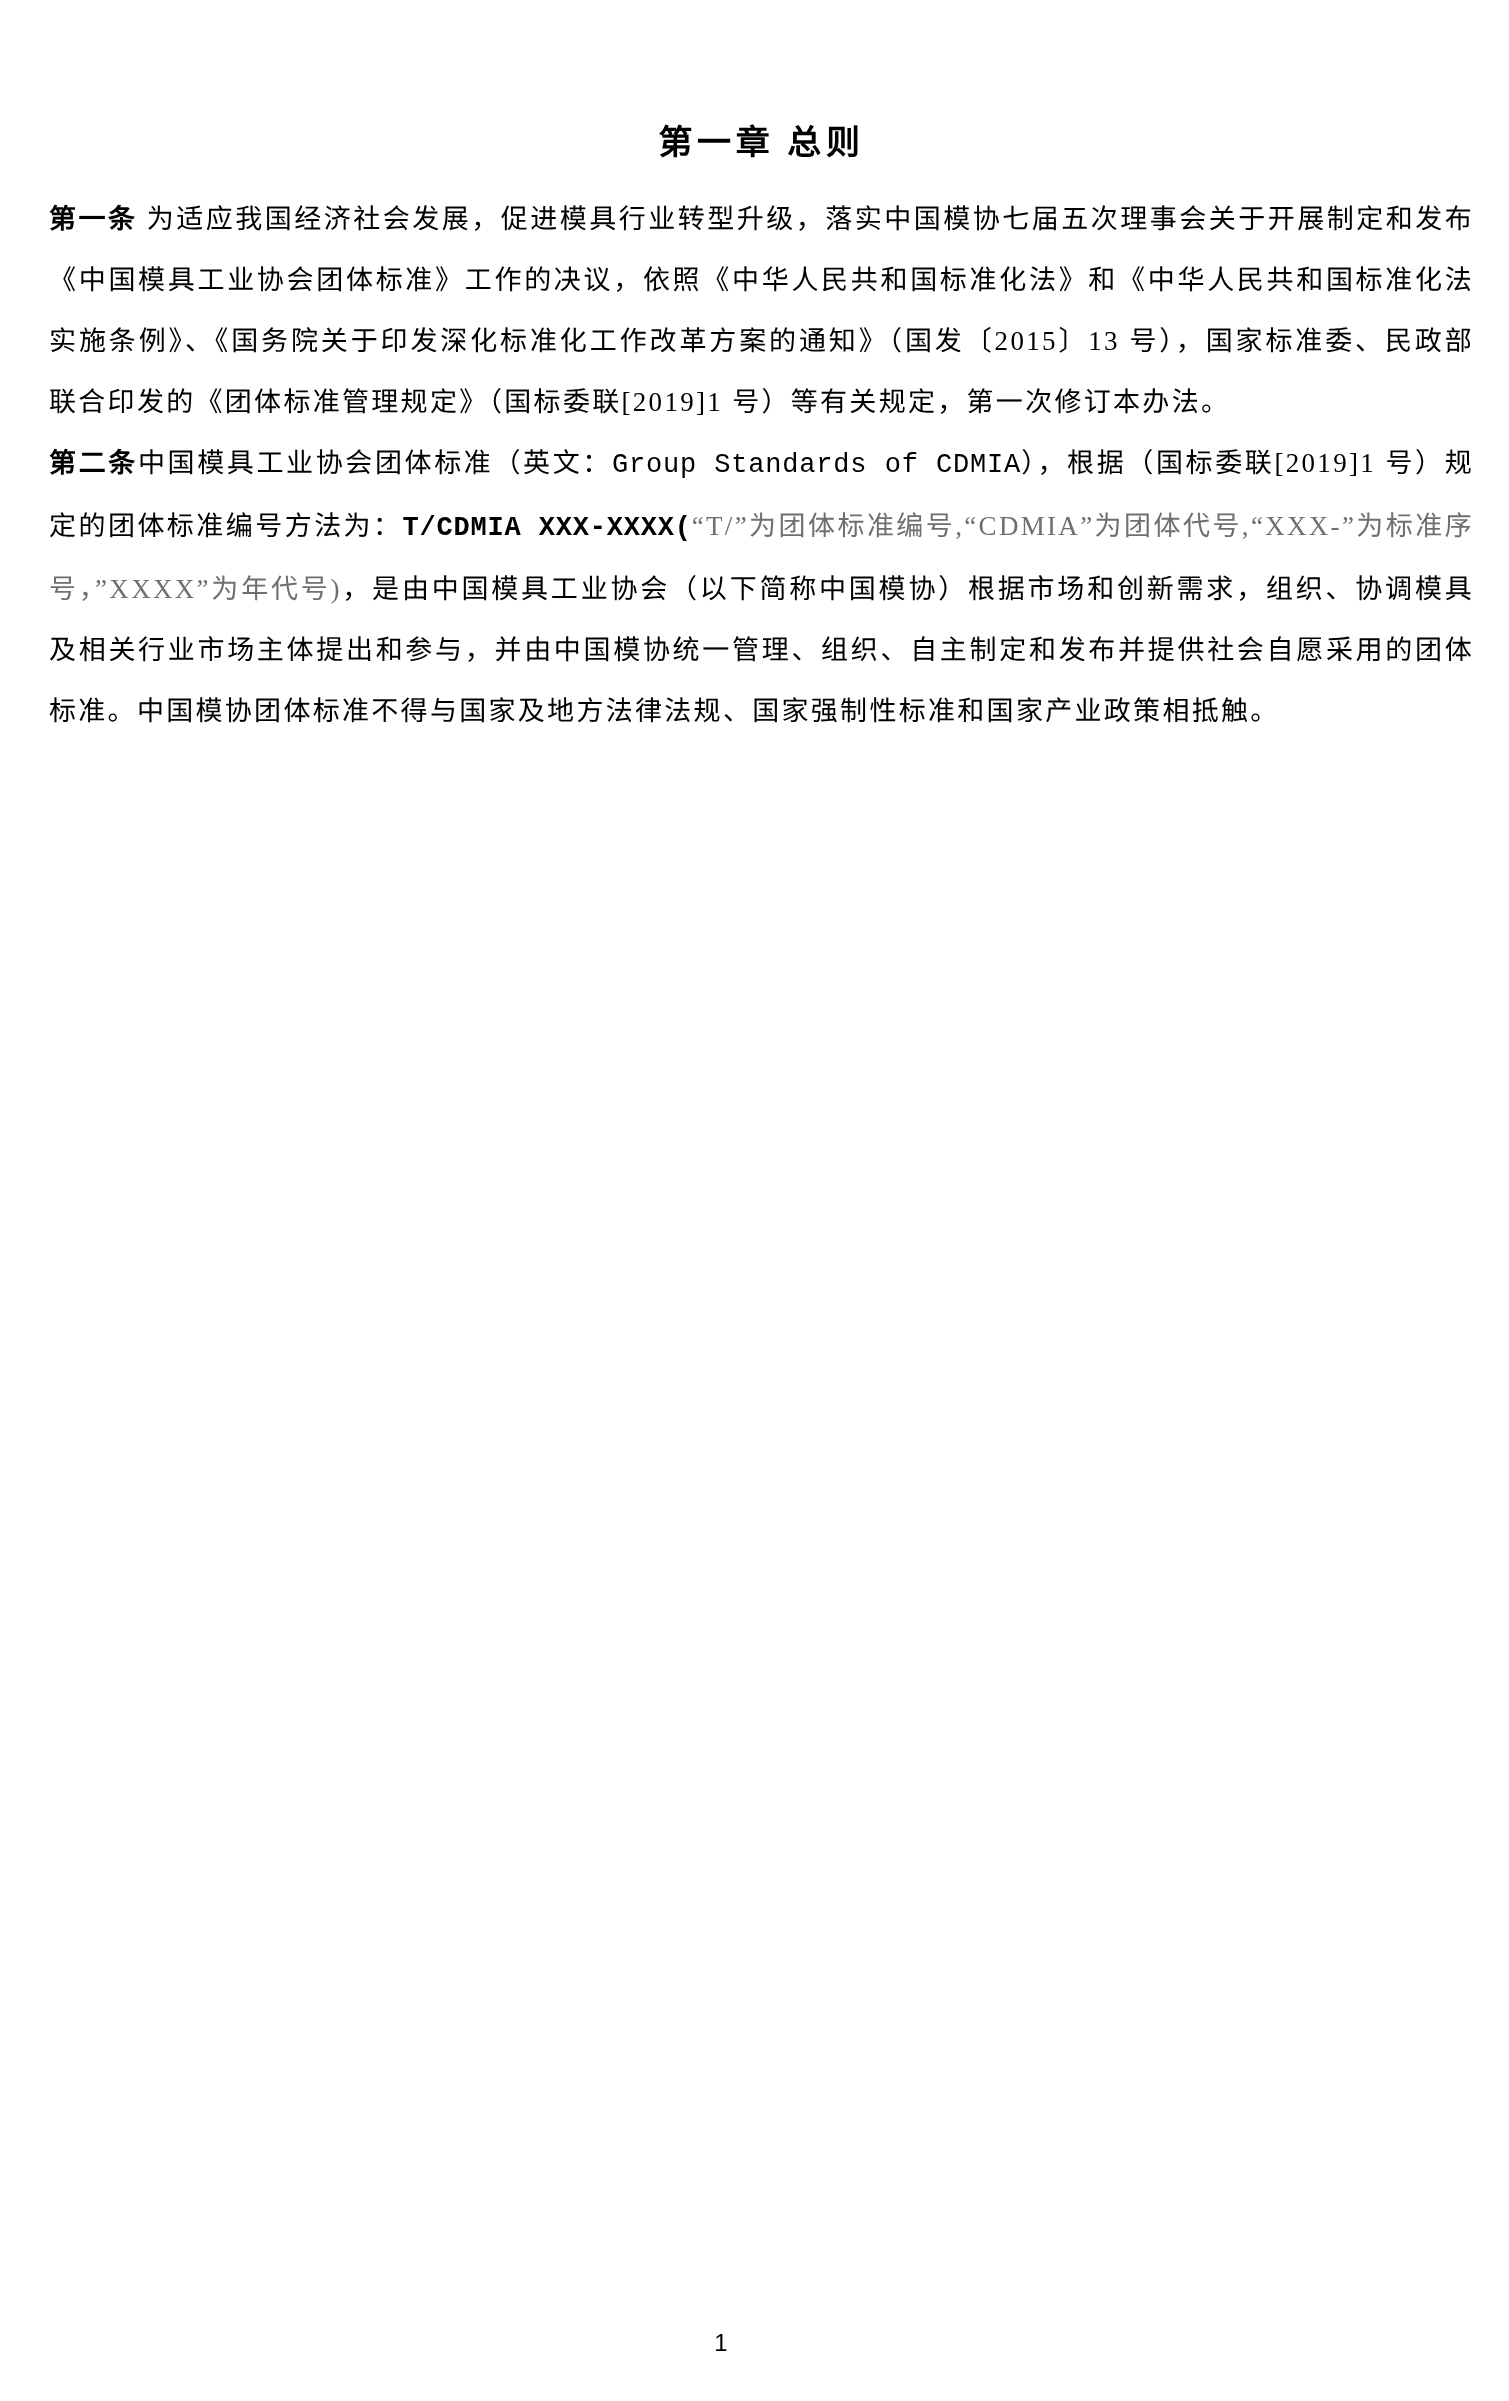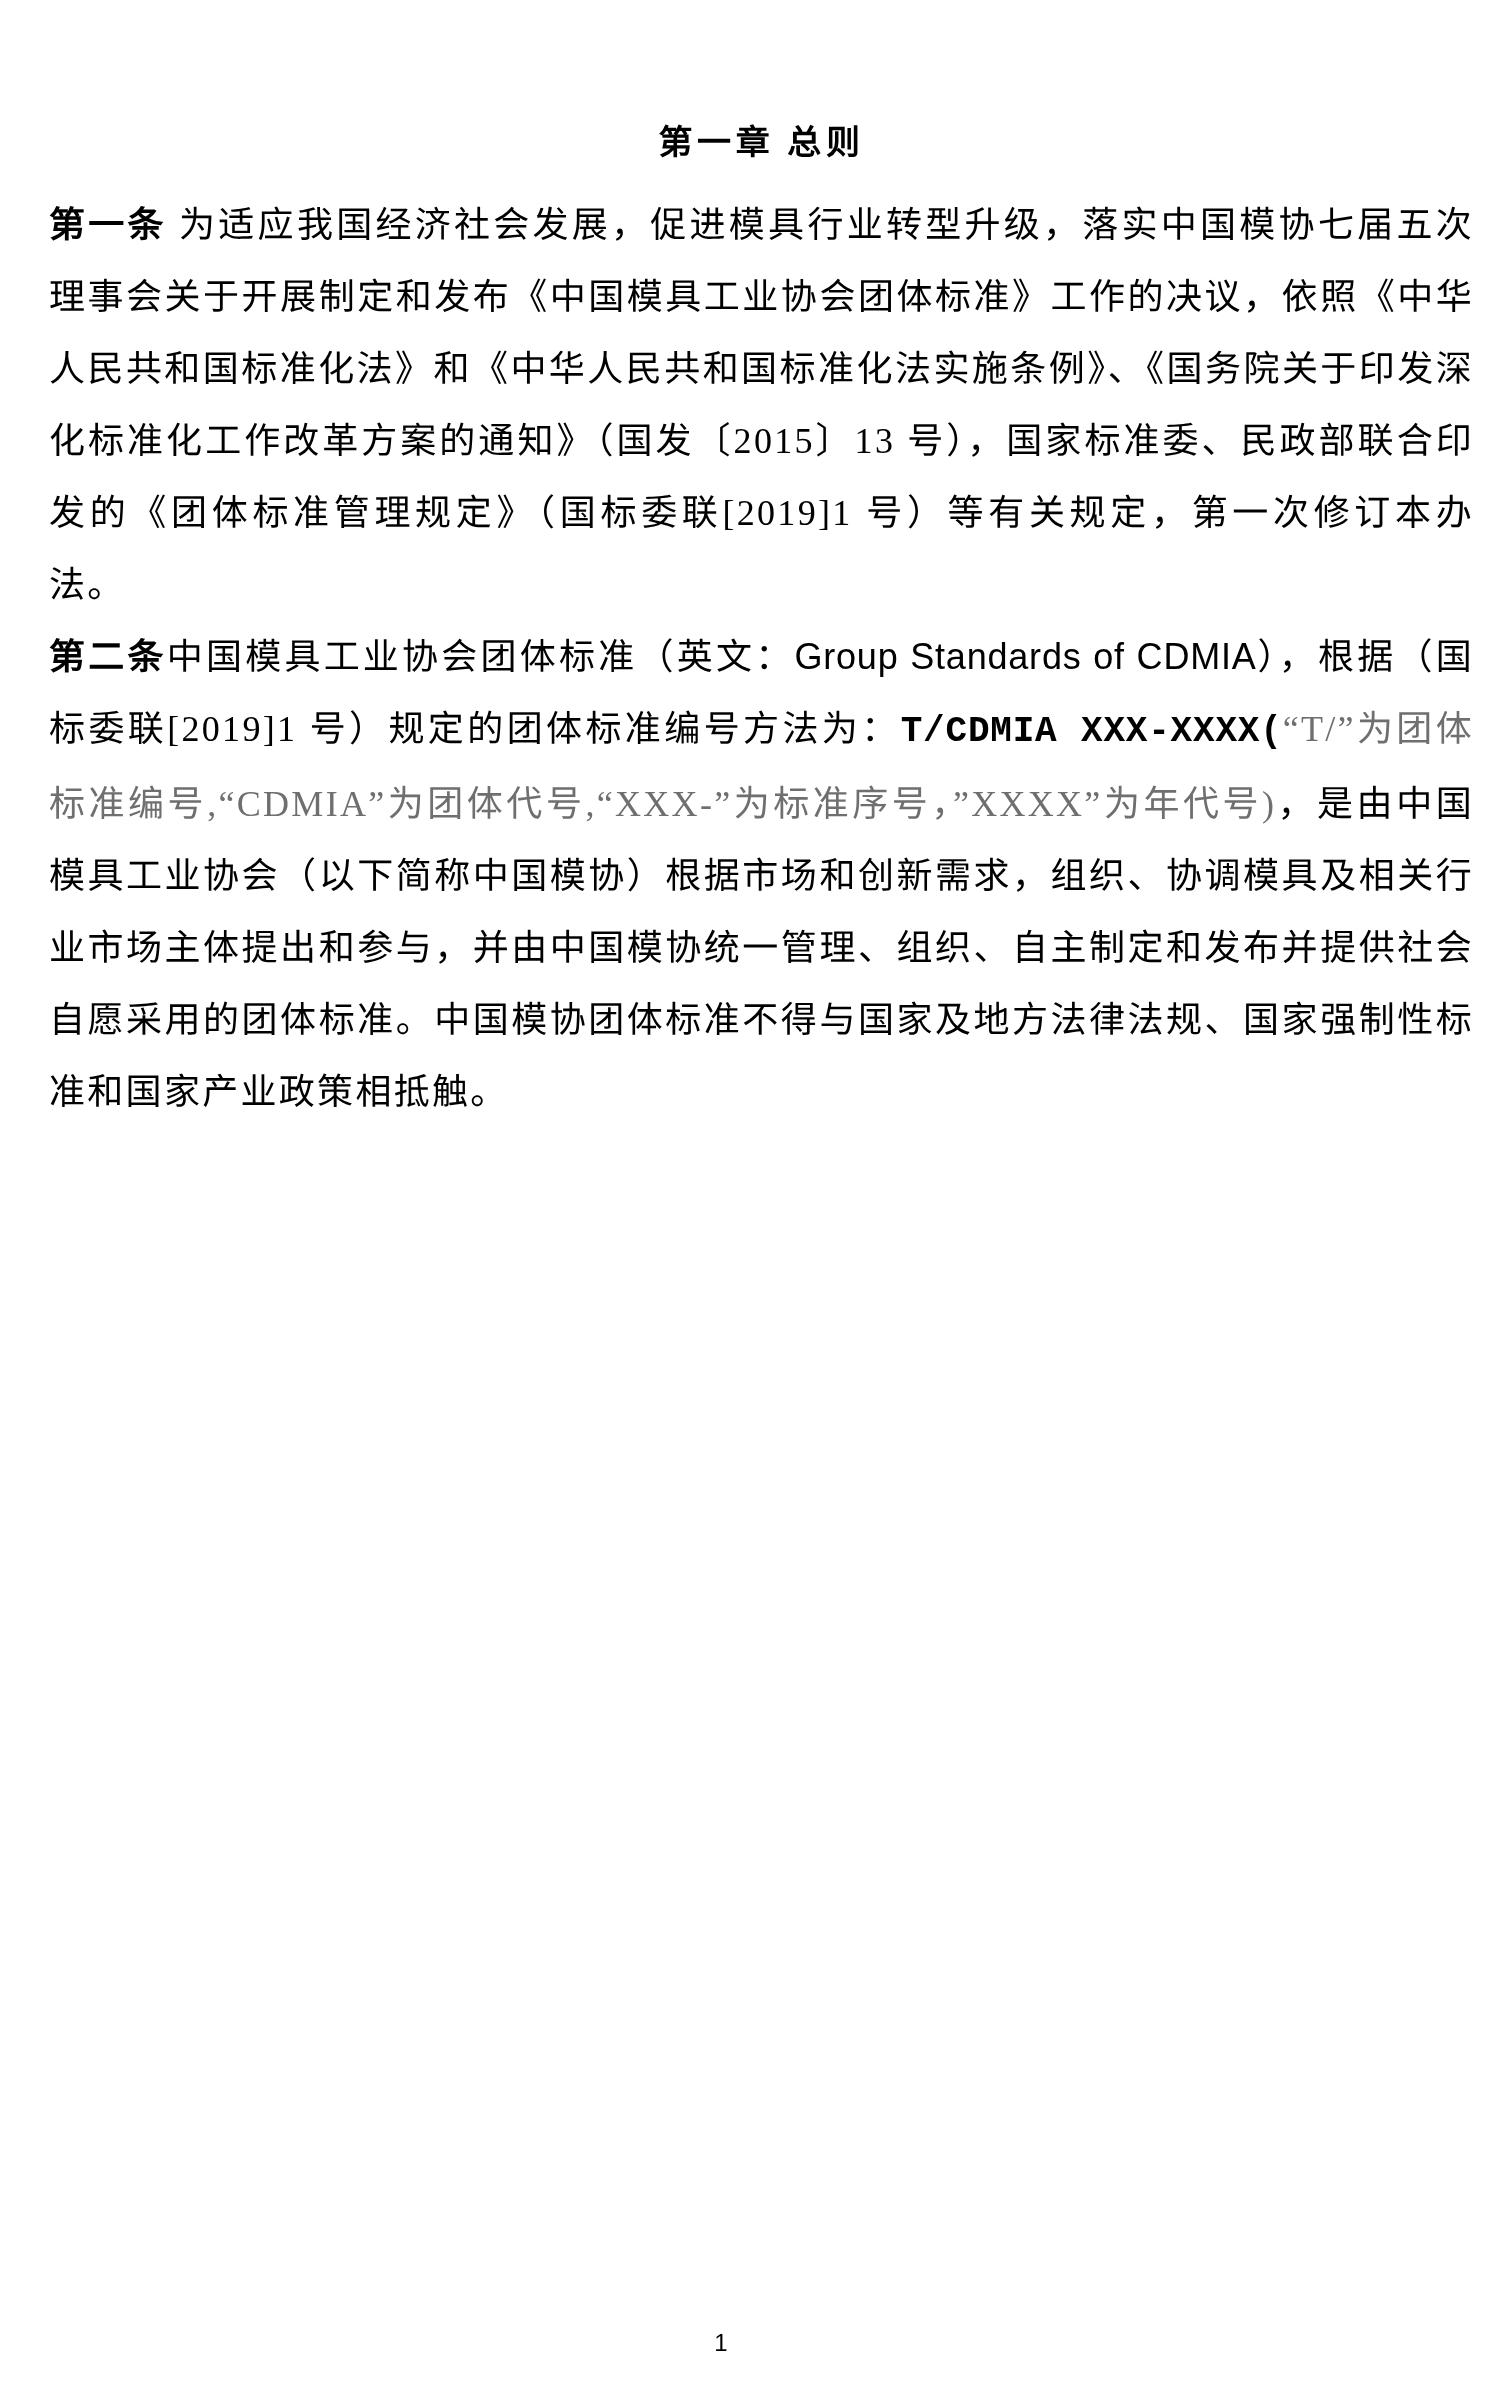--- a/index.html
+++ b/index.html
@@ -22,32 +22,32 @@
     margin: 0;
     text-align: center;
     font-size: 34px;
     font-weight: 700;
     line-height: 93px;
     letter-spacing: 4.6px;
     font-family: "Liberation Serif", serif;
   }
   .body-text p {
     margin: 0;
-    font-size: 36px;
-    line-height: 72px;
+    font-size: 27px;
+    line-height: 61px;
     text-align: justify;
     text-justify: inter-character;
     letter-spacing: 2.3px;
     word-break: break-all;
   }
   .seg-bold-cn {
     font-weight: 700;
   }
   .seg-latin-sans {
-    font-family: Liberation Sans, sans-serif;
+    font-family: Liberation Mono, monospace;
     letter-spacing: 0.8px;
   }
   .seg-bold-latin {
     font-weight: 700;
     font-family: Liberation Mono, monospace;
     letter-spacing: 0.8px;
   }
   .seg-gray {
     color: #6f6f6f;
   }

